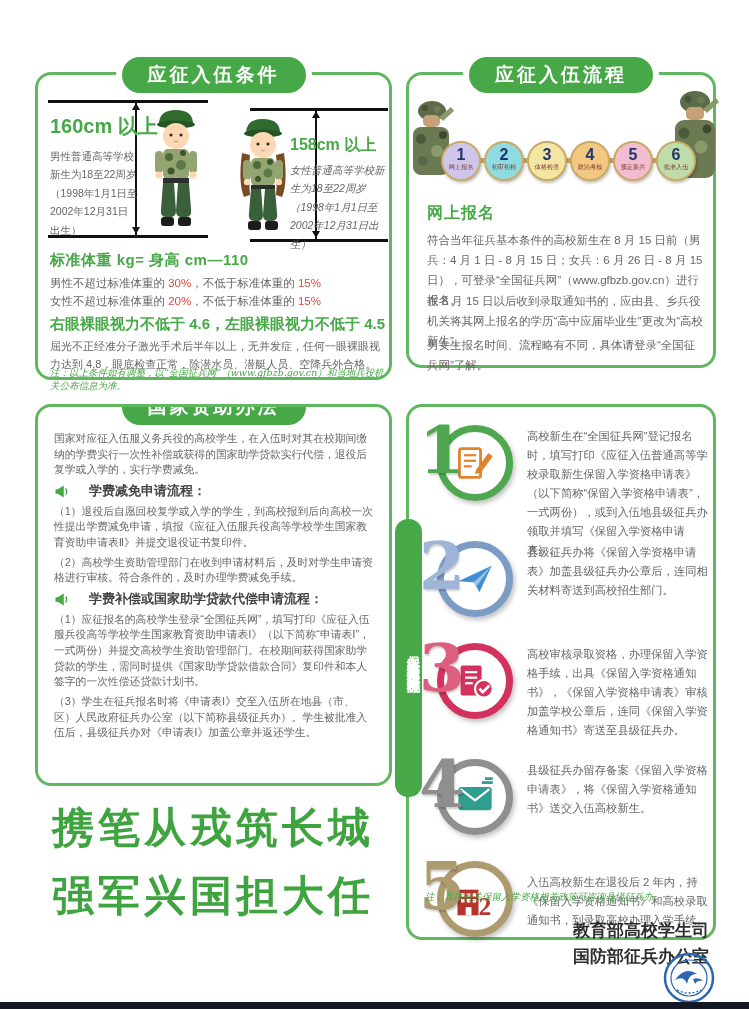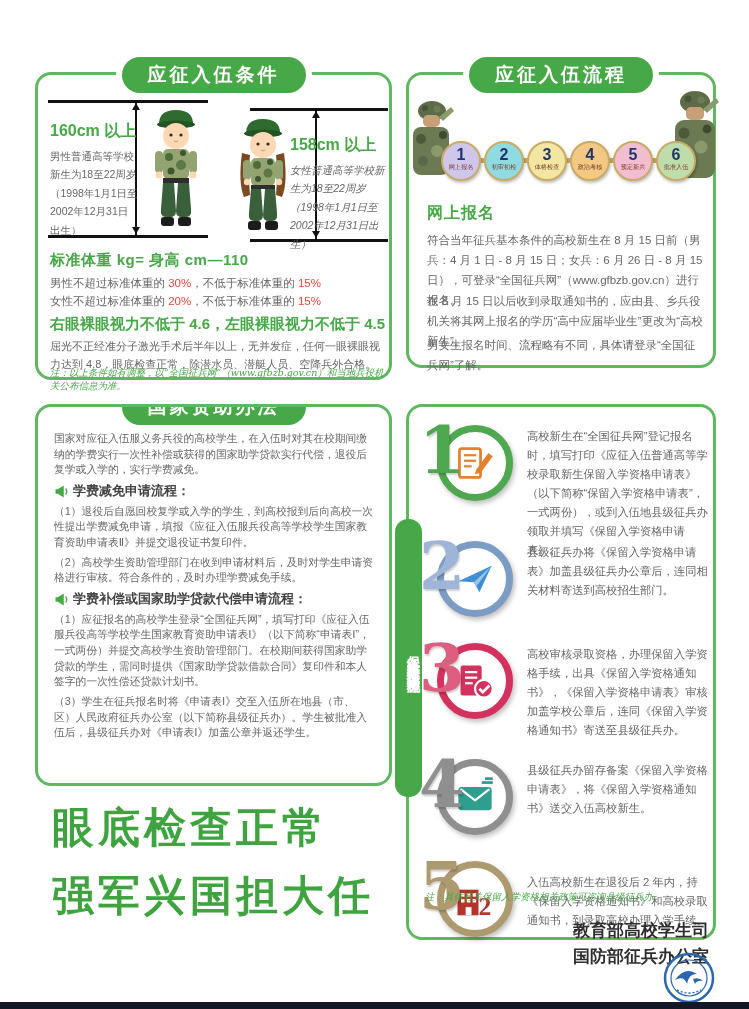--- a/index.html
+++ b/index.html
@@ -29,21 +29,21 @@
          box-sizing:border-box;text-align:center;box-shadow:1px 2px 3px rgba(0,0,0,.25);}
   .pstep .n{display:block;font-size:16px;font-weight:bold;color:#20356b;line-height:1.0;margin-top:4px;}
   .pstep .l{display:block;font-size:6.5px;color:#79372b;line-height:1.1;transform:scale(.95);}
   .pstep1{background:#cfc6ec;} .pstep2{background:#8edce2;} .pstep3{background:#f2e6a2;}
   .pstep4{background:#f3c883;} .pstep5{background:#f3bdd0;} .pstep6{background:#bfdcab;}
   .subhead-green{position:absolute;font-size:16px;font-weight:bold;color:#46a846;letter-spacing:1px;}
   .b2p{position:absolute;font-size:11.5px;line-height:1.75;color:#666;}
   
   .b3content{position:absolute;left:16px;right:14px;top:24px;font-size:10.8px;line-height:1.45;color:#666;}
   .b3content p{margin:0 0 4px 0;}
-  .fsub{display:flex;align-items:center;gap:4px;font-size:13px;font-weight:bold;color:#444;margin:3px 0 3px 0;}
+  .fsub{display:flex;align-items:center;gap:20px;font-size:13px;font-weight:bold;color:#444;margin:3px 0 3px 0;}
   
   .vtab{position:absolute;left:-14px;width:27px;border-radius:13px;background:#46a846;color:#fff;
         writing-mode:vertical-rl;text-orientation:upright;font-size:13.5px;letter-spacing:2px;
         text-align:center;padding:10px 0;box-sizing:border-box;font-weight:bold;}
   .rstep{position:absolute;left:14px;right:10px;}
   .rstep .badge{position:absolute;left:0;top:0;width:88px;height:88px;}
   .rstep .circ{position:absolute;left:14px;top:2px;width:76px;height:76px;border-radius:50%;background:#fff;
         box-sizing:border-box;box-shadow:2px 3px 5px rgba(0,0,0,.25);display:flex;align-items:center;justify-content:center;}
   .rstep .big{position:absolute;left:-4px;top:-6px;font-size:66px;font-weight:bold;line-height:1;
         font-family:"DejaVu Serif","Liberation Serif",serif;text-shadow:1px 2px 2px rgba(0,0,0,.2);}
@@ -131,21 +131,21 @@
         <circle cx="17" cy="69" r="3.2" fill="#fcd9b4"></circle>
           <circle cx="49" cy="69" r="3.2" fill="#fcd9b4"></circle>
         <rect x="21" y="72" width="24" height="4" fill="#2e2e2e"></rect>
         <path d="M21 76 h10 l2 26 q0 6 -6 6 h-3 q-6 0 -5 -8 Z" fill="#39603a"></path>
         <path d="M45 76 h-10 l-2 26 q0 6 6 6 h3 q6 0 5 -8 Z" fill="#39603a"></path>
         <rect x="18" y="108" width="13" height="9" rx="3" fill="#1c1c1c"></rect>
         <rect x="35" y="108" width="13" height="9" rx="3" fill="#1c1c1c"></rect>
       </svg>
     </div>
 
-    <div class="h-strong" style="left:12px;top:46px;font-size:16px;text-align:center;">160cm 以上</div>
+    <div class="h-strong" style="left:12px;top:38px;font-size:20px;text-align:center;">160cm 以上</div>
     <div class="desc" style="left:12px;top:72px;width:88px;">男性普通高等学校新生为18至22周岁（1998年1月1日至2002年12月31日出生）</div>
 
     <div class="h-strong" style="left:252px;top:60px;font-size:16px;">158cm 以上</div>
     <div class="desc" style="left:252px;top:86px;width:96px;font-style:italic;">女性普通高等学校新生为18至22周岁（1998年1月1日至2002年12月31日出生）</div>
 
     <div class="formula" style="left:12px;top:176px;">标准体重 kg= 身高 cm—110</div>
 
     <div class="wrule" style="left:12px;top:201px;"><span>男性不超过标准体重的 </span><span class="red">30%</span><span>，不低于标准体重的 </span><span class="red">15%</span></div>
     <div class="wrule" style="left:12px;top:219px;"><span>女性不超过标准体重的 </span><span class="red">20%</span><span>，不低于标准体重的 </span><span class="red">15%</span></div>
 
@@ -324,21 +324,21 @@
           </svg>
         </div>
         <div class="big">5</div>
       </div>
       <div class="txt" style="top:14px;">入伍高校新生在退役后 2 年内，持《保留入学资格通知书》和高校录取通知书，到录取高校办理入学手续。</div>
     </div>
 
     <div class="rnote" style="top:484px;width:280px;">注：具体有关保留入学资格相关政策可咨询县级征兵办。</div>
   </div>
 
-  <div class="slogan" style="top:800px;">眼底检查正常</div>
+  <div class="slogan" style="top:800px;">携笔从戎筑长城</div>
   <div class="slogan" style="top:868px;">强军兴国担大任</div>
 
   <div class="depts">
     <div>教育部高校学生司</div>
     <div>国防部征兵办公室</div>
   </div>
 
   <div class="logo-row">
     <svg width="52" height="52" viewBox="0 0 52 52">
       <circle cx="26" cy="26" r="24" fill="none" stroke="#2b66ae" stroke-width="2.5"></circle>

